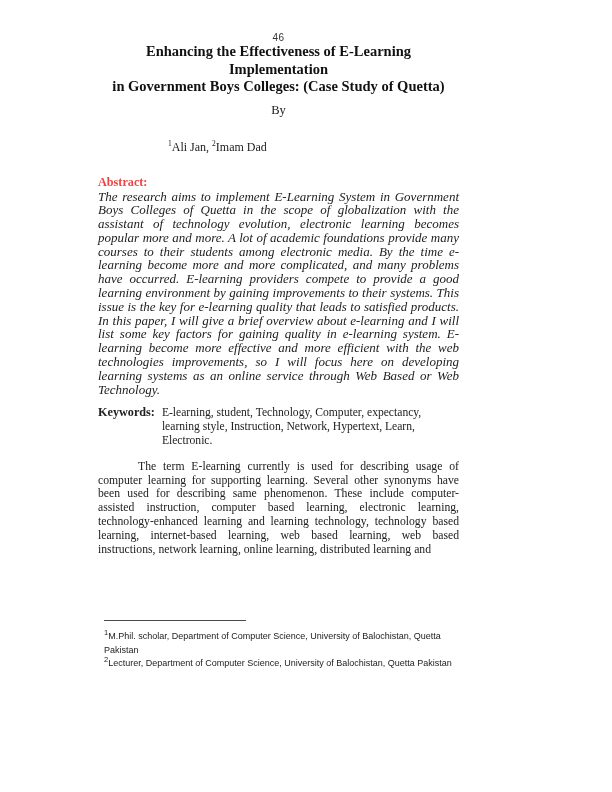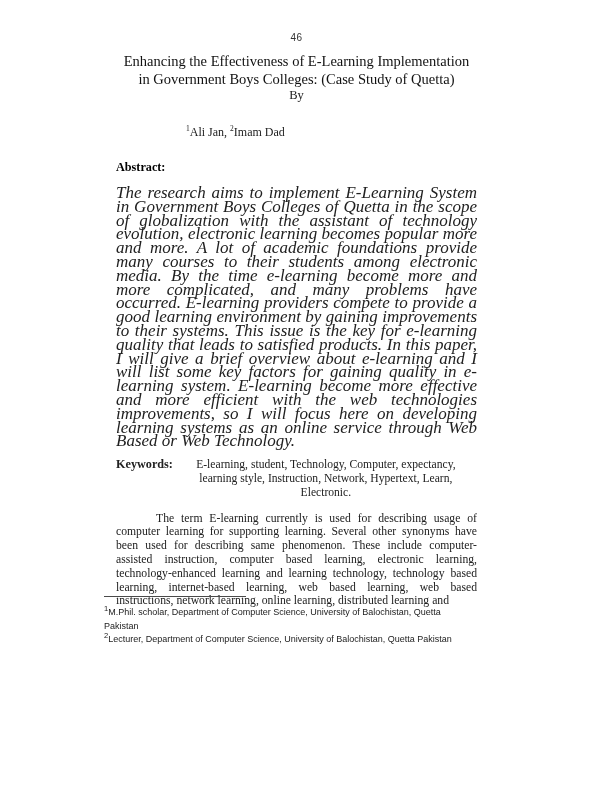--- a/index.html
+++ b/index.html
@@ -11,21 +11,21 @@
     position: relative;
     width: 612px;
     height: 792px;
     background: #ffffff;
     color: #212121;
     font-family: "Liberation Serif", serif;
     overflow: hidden;
   }
   .content {
     position: absolute;
-    left: 116px;
+    left: 98px;
     top: 0;
     width: 361px;
   }
   .page-number {
     margin-top: 32px;
     text-align: center;
     font-family: "Liberation Sans", sans-serif;
     font-size: 10px;
     letter-spacing: 0.5px;
     color: #333333;
@@ -33,83 +33,81 @@
   .journal-header {
     margin-top: 20px;
     text-align: center;
     font-family: "Liberation Sans", sans-serif;
     font-weight: 700;
     font-size: 8.4px;
     line-height: 11.5px;
     color: #2b2b2b;
   }
   .paper-title {
-    margin-top: 10px;
     text-align: center;
-    font-weight: 400;
+    font-weight: 700;
     font-size: 14.5px;
     line-height: 17.5px;
     color: #111111;
   }
   .byline {
+    margin-top: 7px;
     text-align: center;
     font-size: 12.5px;
   }
   .authors {
     margin-top: 22px;
     margin-left: 70px;
     font-size: 12px;
   }
   sup.s {
     font-size: 7.5px;
     vertical-align: super;
     line-height: 0;
   }
   .section-heading {
     font-weight: 700;
     font-size: 12.2px;
-    color: #000000;
+    color: #ef4444;
   }
   .abstract-heading { margin-top: 20px; }
   .abstract-text {
-    margin-top: 11px;
     font-style: italic;
     text-align: justify;
-    font-size: 17px;
+    font-size: 13px;
     line-height: 13.8px;
   }
   .keywords {
     margin-top: 10px;
     display: flex;
     align-items: flex-start;
     font-size: 11.6px;
     line-height: 13.8px;
   }
   .keywords-label {
     font-weight: 700;
     font-size: 12.2px;
     flex: none;
     margin-right: 7px;
   }
   .keywords-text {
     width: 292px;
-    text-align: center;
   }
   .intro-heading { margin-top: 19px; }
   .intro-para {
     margin-top: 12px;
     text-align: justify;
     text-indent: 40px;
     font-size: 11.7px;
     line-height: 13.8px;
   }
   .footnotes {
     position: absolute;
     left: 104px;
-    top: 596px;
+    top: 620px;
     width: 372px;
     font-family: "Liberation Sans", sans-serif;
     font-size: 9px;
     line-height: 13.5px;
     color: #222222;
   }
   .fn-rule {
     width: 142px;
     height: 0;
     border-top: 1.4px solid #4a4a4a;

